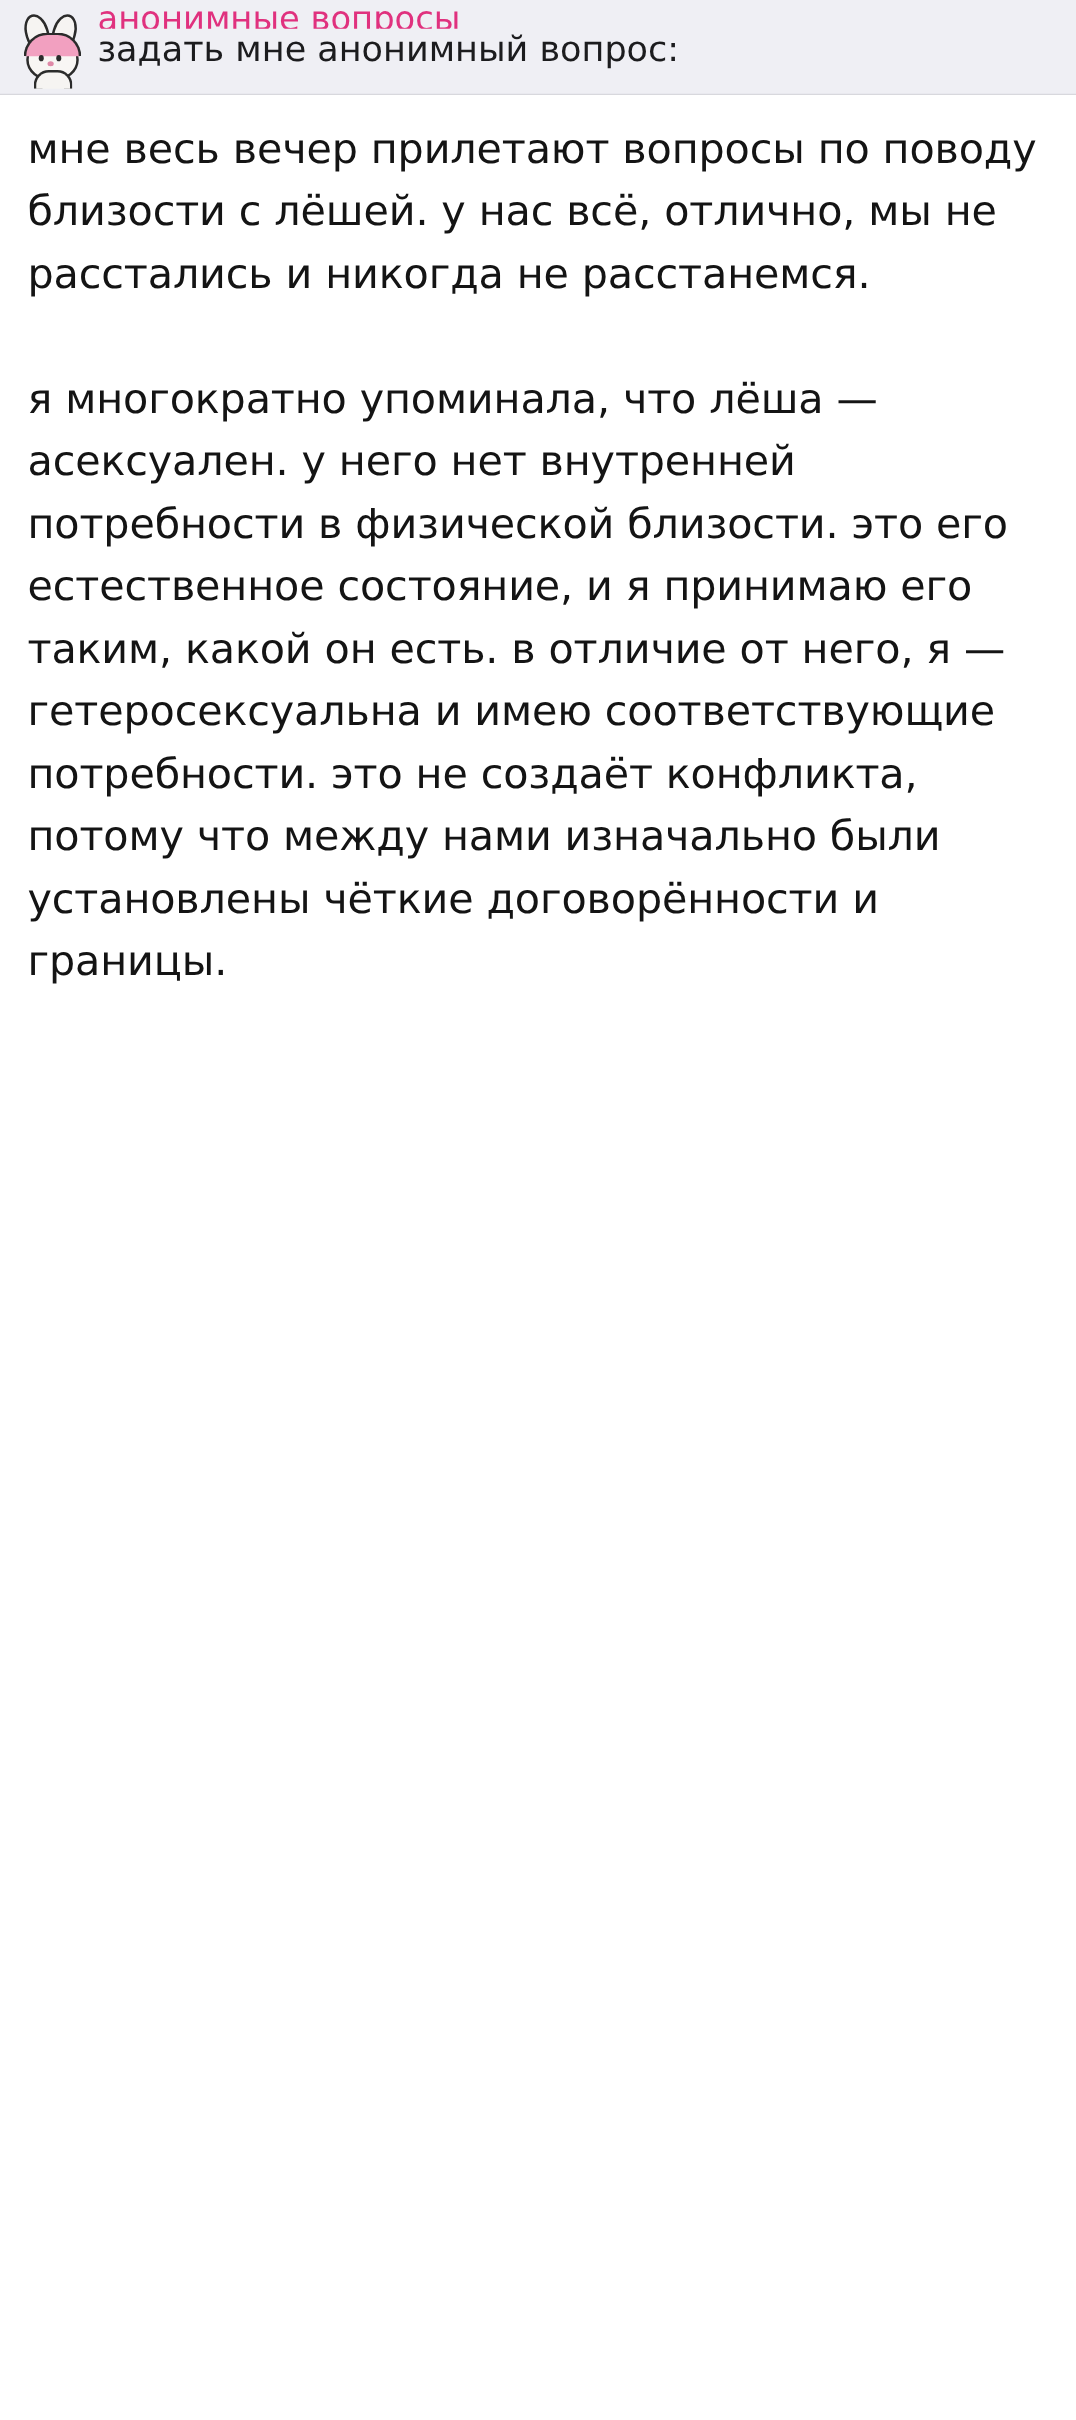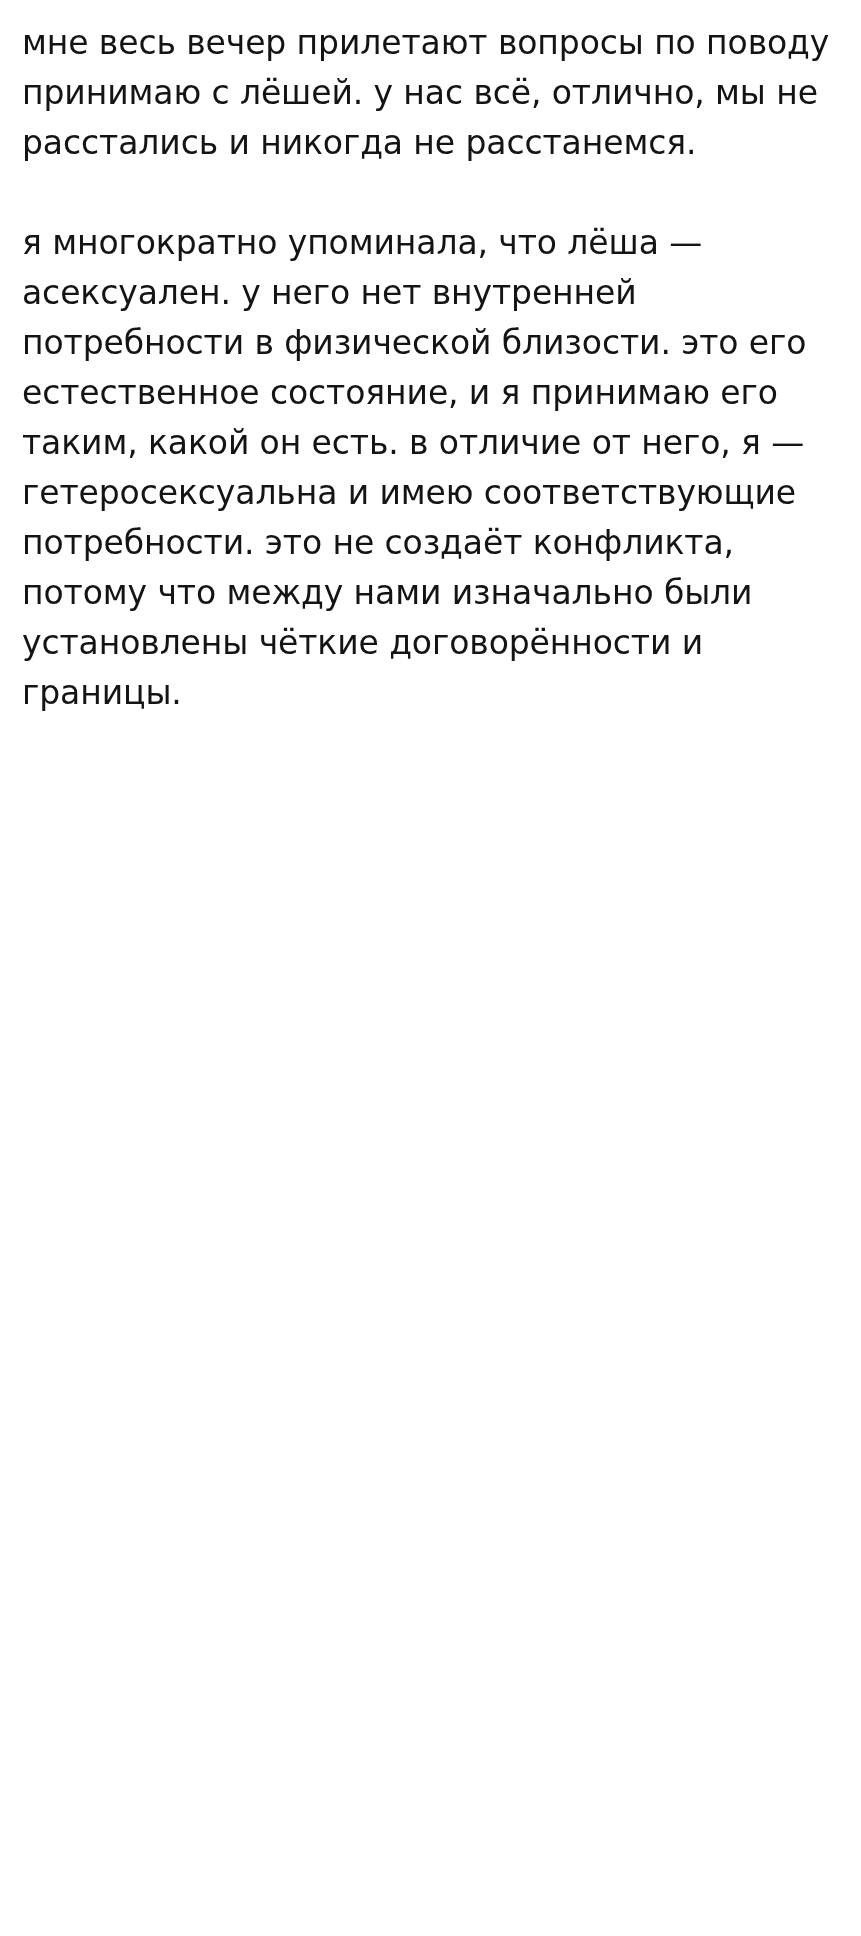--- a/index.html
+++ b/index.html
@@ -145,19 +145,38 @@
     letter-spacing: -0.1px;
     word-wrap: break-word;
   }
   .para:last-child { margin-bottom: 0; }
 </style>
 </head>
 <body>
 
 <div class="screen">
 
+  <div class="header">
+
+    <div class="avatar">
+      <div class="ear-l"></div>
+      <div class="ear-r"></div>
+      <div class="head"></div>
+      <div class="hood"></div>
+      <div class="eye-l"></div>
+      <div class="eye-r"></div>
+      <div class="nose"></div>
+      <div class="body"></div>
+    </div>
+
+    <div class="header-texts">
+      <div class="header-title">анонимные вопросы</div>
+      <div class="header-subtitle">задать мне анонимный вопрос:</div>
+    </div>
+
+  </div>
 
   <div class="post-body">
-    <p class="para">мне весь вечер прилетают вопросы по поводу принимаю с лёшей. у нас всё, отлично, мы не расстались и никогда не расстанемся.</p>
+    <p class="para">мне весь вечер прилетают вопросы по поводу близости с лёшей. у нас всё, отлично, мы не расстались и никогда не расстанемся.</p>
     <p class="para">я многократно упоминала, что лёша — асексуален. у него нет внутренней потребности в физической близости. это его естественное состояние, и я принимаю его таким, какой он есть. в отличие от него, я — гетеросексуальна и имею соответствующие потребности. это не создаёт конфликта, потому что между нами изначально были установлены чёткие договорённости и границы.</p>
   </div>
 
 </div>
 
 </body></html>

